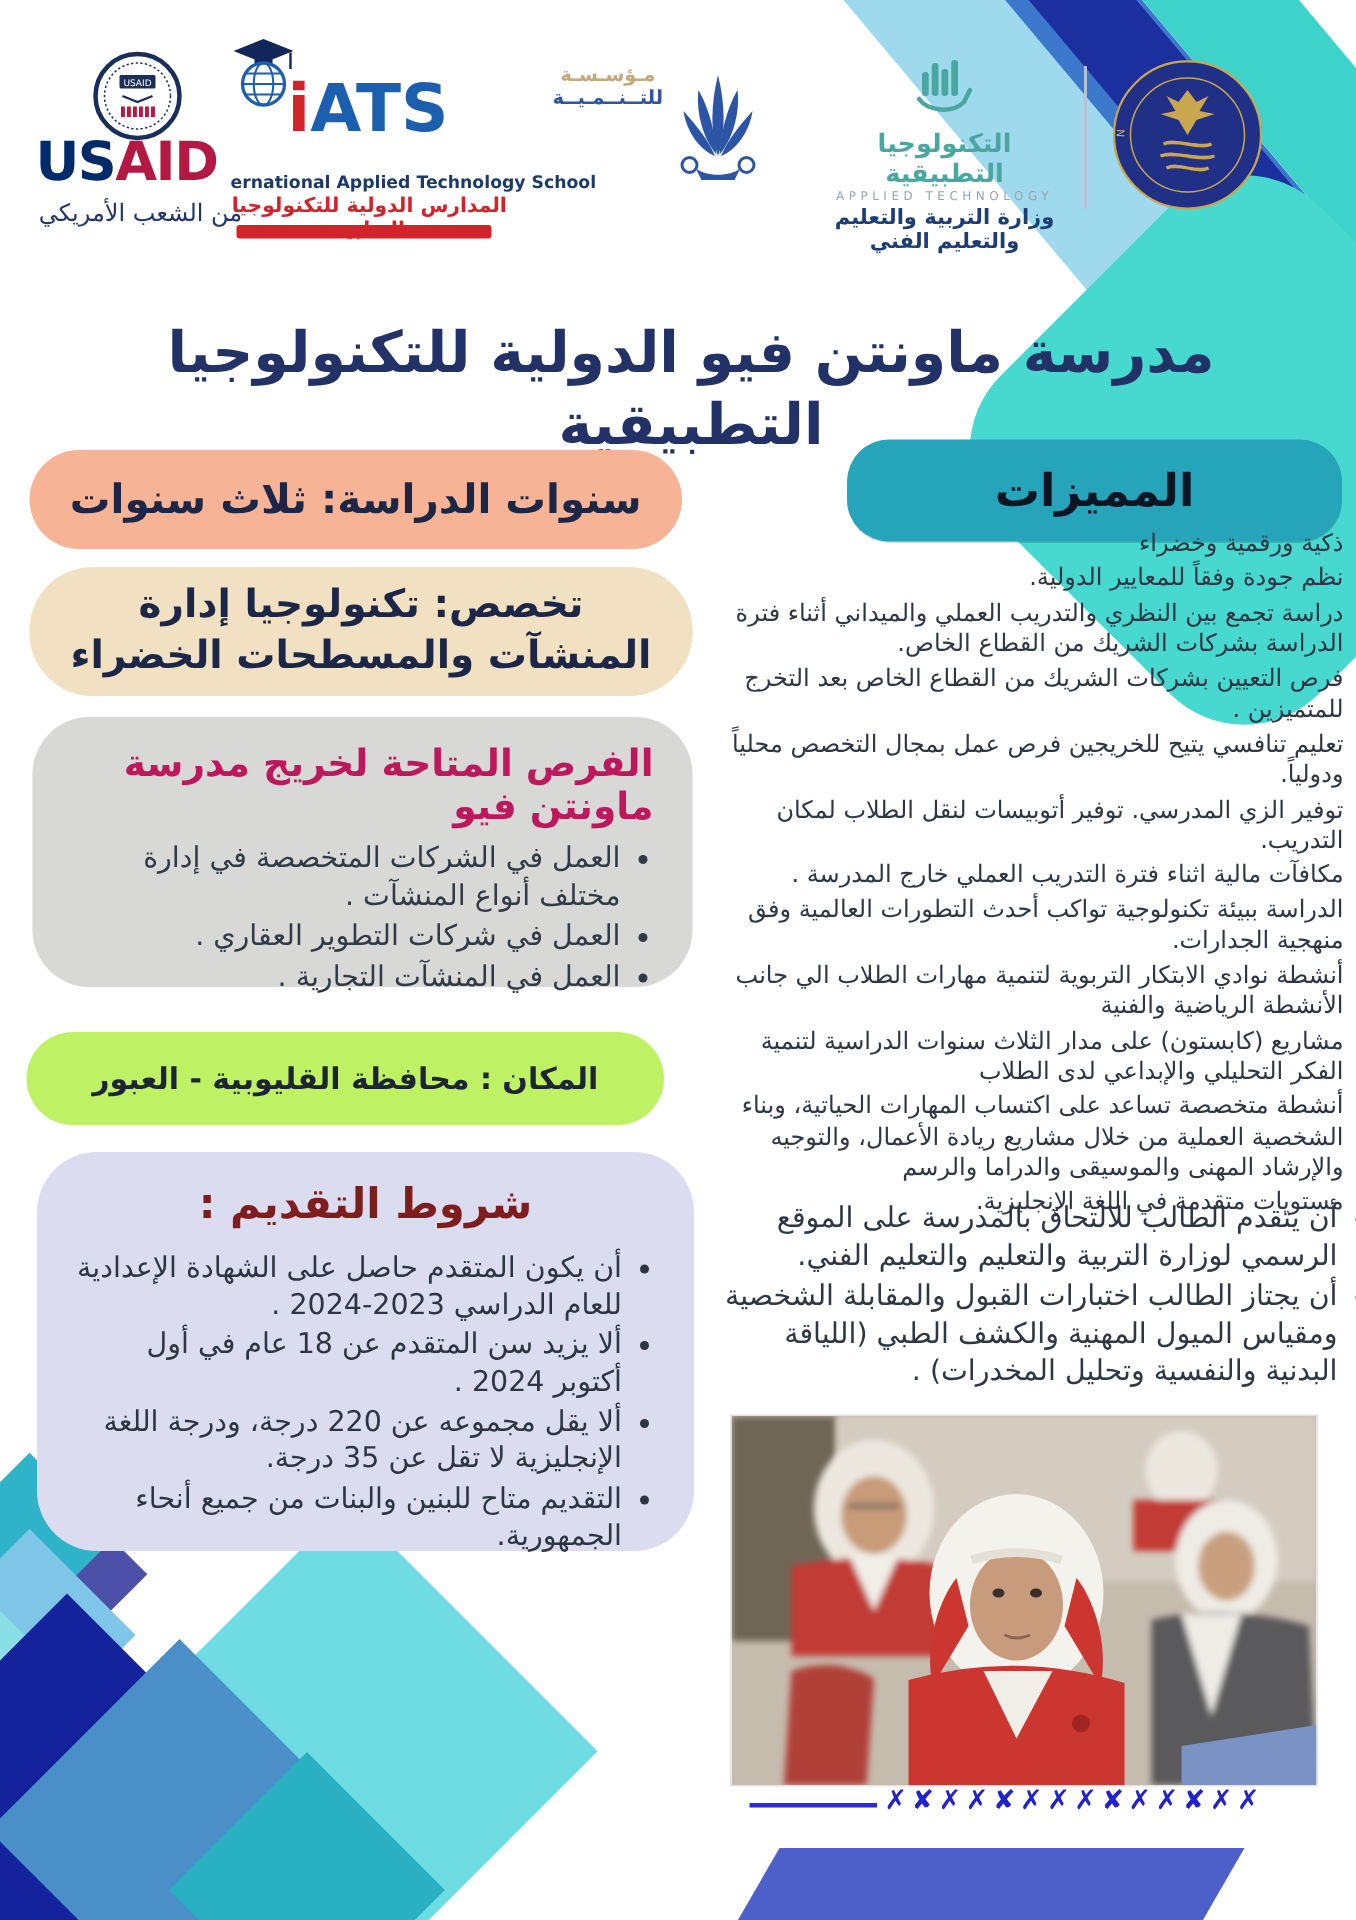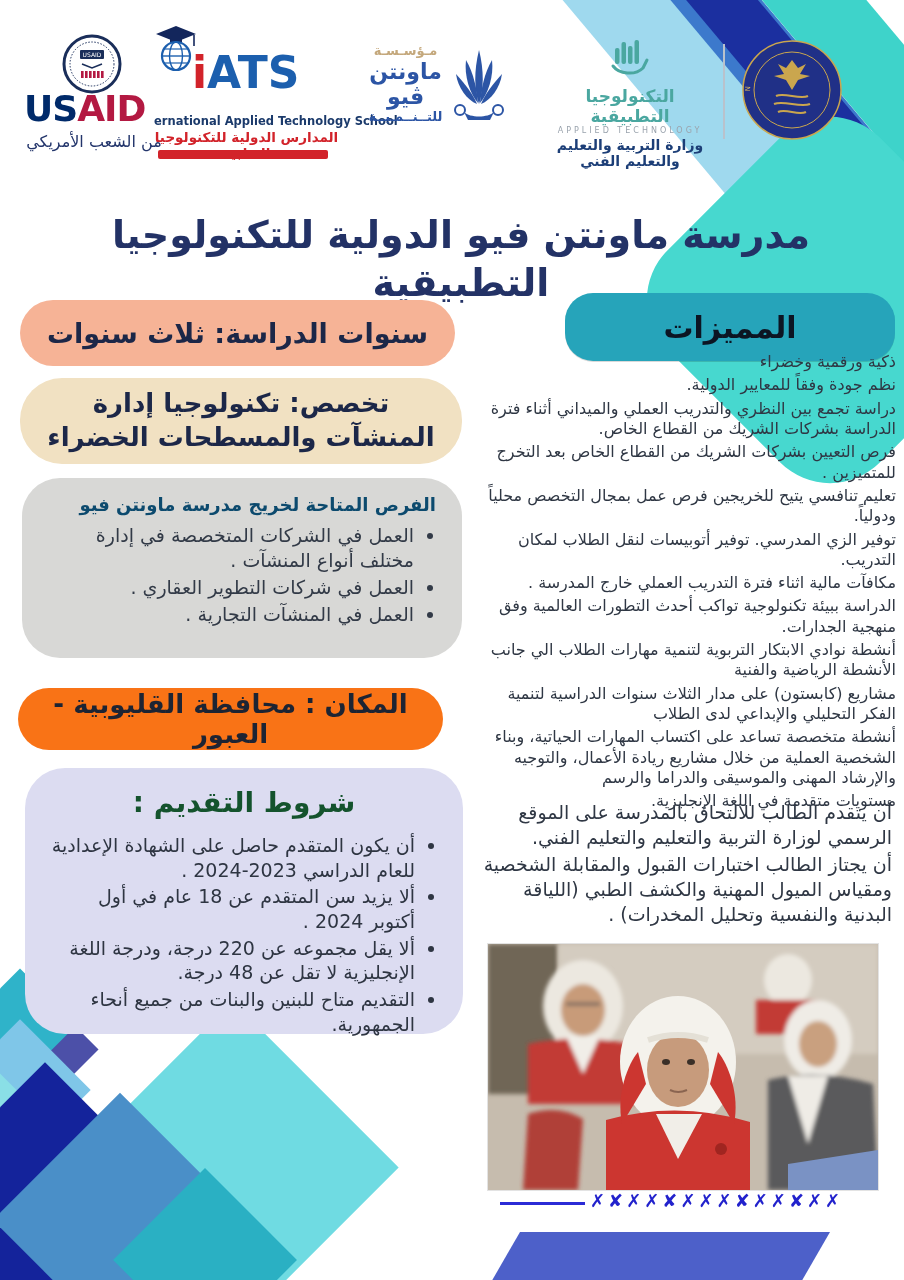--- a/index.html
+++ b/index.html
@@ -84,21 +84,20 @@
       <span style="color:#d2232a;">i</span><span style="color:#1c5fae;">ATS</span>
     </div>
     <div class="abs" style="left:6px;top:90px;width:185px;font-size:11.5px;font-weight:bold;color:#1b3a6b;white-space:nowrap;">ernational Applied Technology School</div>
     <div class="abs" style="left:6px;top:105px;width:185px;font-size:13.5px;font-weight:bold;color:#d2232a;direction:rtl;text-align:center;">المدارس الدولية للتكنولوجيا التطبية</div>
     <div style="position:absolute;left:10px;top:126px;width:170px;height:9px;background:#d2232a;border-radius:2px;"></div>
   </div>
 
   <div class="abs" style="left:358px;top:44px;width:150px;height:90px;z-index:2;">
     <div class="abs hdr-txt" style="right:55px;top:0;width:95px;text-align:center;">
       <div style="color:#c4a87c;font-size:13px;font-weight:bold;">مـؤسـسـة</div>
-      <div style="color:#2c55a5;font-size:22px;font-weight:bold;">ماونتن ڤيو</div>
       <div style="color:#2c55a5;font-size:13px;font-weight:bold;">للتــنــمـيــة</div>
     </div>
     <span class="abs" style="left:92px;top:2px;">
       <svg width="58" height="78" viewBox="0 0 58 78" fill="#2c55a5">
         <path d="M29,4 C34,24 34,44 29,58 C24,44 24,24 29,4"></path>
         <path d="M16,14 C24,28 27,44 28,57 C20,48 14,30 16,14"></path>
         <path d="M42,14 C34,28 31,44 30,57 C38,48 44,30 42,14"></path>
         <path d="M6,28 C15,38 23,48 27,58 C17,54 8,42 6,28"></path>
         <path d="M52,28 C43,38 35,48 31,58 C41,54 50,42 52,28"></path>
         <circle cx="10" cy="64" r="5" fill="none" stroke="#2c55a5" stroke-width="2"></circle>
@@ -146,36 +145,36 @@
     </svg>
   </span>
 
   <h1 class="abs center" style="left:75px;top:196px;width:740px;margin:16px;font-size:38px;line-height:1.25;color:#233266;z-index:3;">مدرسة  ماونتن فيو الدولية للتكنولوجيا التطبيقية</h1>
 
   <div class="pill" style="left:20px;top:378px;width:442px;height:86px;border-radius:42px;background:#f1e1c2;font-size:26px;color:#1c2748;line-height:1.3;padding:0 14px;box-sizing:border-box;">تخصص:  تكنولوجيا إدارة المنشآت والمسطحات الخضراء</div>
 
   <div class="pill" style="left:20px;top:300px;width:435px;height:66px;border-radius:33px;background:#f6b396;font-size:27px;color:#1c2748;">سنوات الدراسة: ثلاث سنوات</div>
 
   <div class="softbox" style="left:22px;top:478px;width:440px;height:180px;border-radius:38px;background:#d8d8d6;padding:16px 26px;box-sizing:border-box;">
-    <div style="font-weight:bold;font-size:18px;color:#0c4a6e;margin-bottom:8px;">الفرص المتاحة لخريج مدرسة ماونتن فيو</div>
+    <div style="font-weight:bold;font-size:25px;color:#be185d;margin-bottom:8px;">الفرص المتاحة لخريج مدرسة ماونتن فيو</div>
     <ul style="font-size:19px;color:#323a47;line-height:1.32;">
         <li>العمل في الشركات المتخصصة في إدارة مختلف أنواع المنشآت .</li>
         <li>العمل في شركات التطوير العقاري .</li>
         <li>العمل في المنشآت التجارية .</li>
       </ul>
   </div>
 
-  <div class="pill" style="left:18px;top:688px;width:425px;height:62px;border-radius:31px;background:#f97316;font-size:26px;color:#1d2433;">المكان : محافظة القليوبية - العبور</div>
+  <div class="pill" style="left:18px;top:688px;width:425px;height:62px;border-radius:31px;background:#bef264;font-size:20px;color:#1d2433;">المكان : محافظة القليوبية - العبور</div>
 
   <div class="softbox" style="left:25px;top:768px;width:438px;height:266px;border-radius:40px;background:#dcdcf1;padding:18px 26px;box-sizing:border-box;">
-    <div class="center" style="font-weight:bold;font-size:28px;color:#14532d;margin-bottom:14px;">شروط التقديم :</div>
+    <div class="center" style="font-weight:bold;font-size:28px;color:#7f1d1d;margin-bottom:14px;">شروط التقديم :</div>
     <ul style="font-size:19px;color:#2e3542;line-height:1.3;">
         <li>أن يكون المتقدم حاصل على الشهادة الإعدادية للعام الدراسي 2023-2024 .</li>
         <li>ألا يزيد سن المتقدم عن 18 عام في أول أكتوبر 2024 .</li>
-        <li>ألا يقل مجموعه عن 220 درجة، ودرجة اللغة الإنجليزية لا تقل عن 48 درجة.</li>
+        <li>ألا يقل مجموعه عن 220 درجة، ودرجة اللغة الإنجليزية لا تقل عن 35 درجة.</li>
         <li>التقديم متاح للبنين والبنات من جميع أنحاء الجمهورية.</li>
       </ul>
   </div>
 
   <div class="pill tealpill" style="left:565px;top:293px;width:330px;height:68px;font-size:30px;">المميزات</div>
 
   <ul class="abs feat" style="left:472px;top:352px;width:424px;font-size:16px;color:#2f3744;line-height:1.27;z-index:3;">
       <li>ذكية ورقمية وخضراء</li>
       <li>نظم جودة وفقاً للمعايير الدولية.</li>
       <li>دراسة تجمع بين النظري والتدريب العملي والميداني أثناء فترة الدراسة بشركات الشريك من القطاع الخاص.</li>

